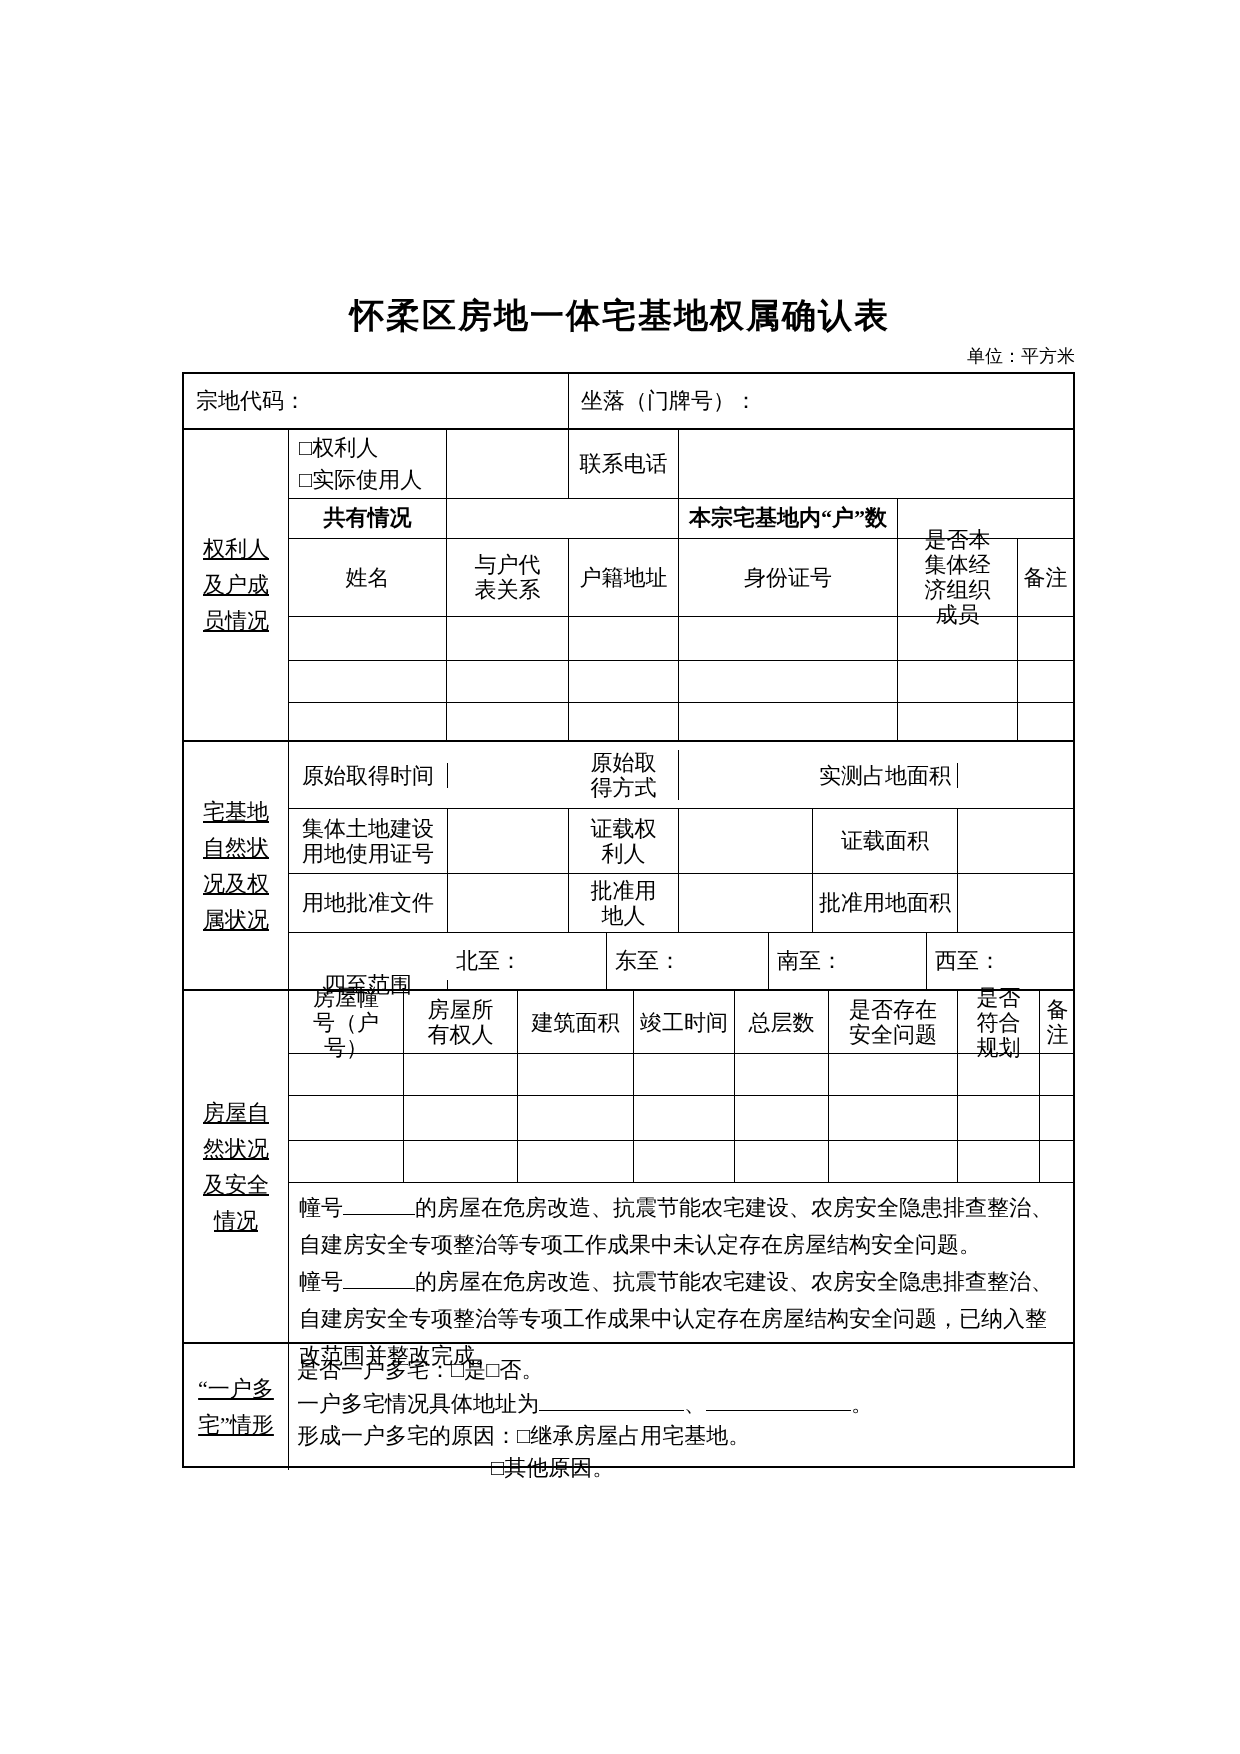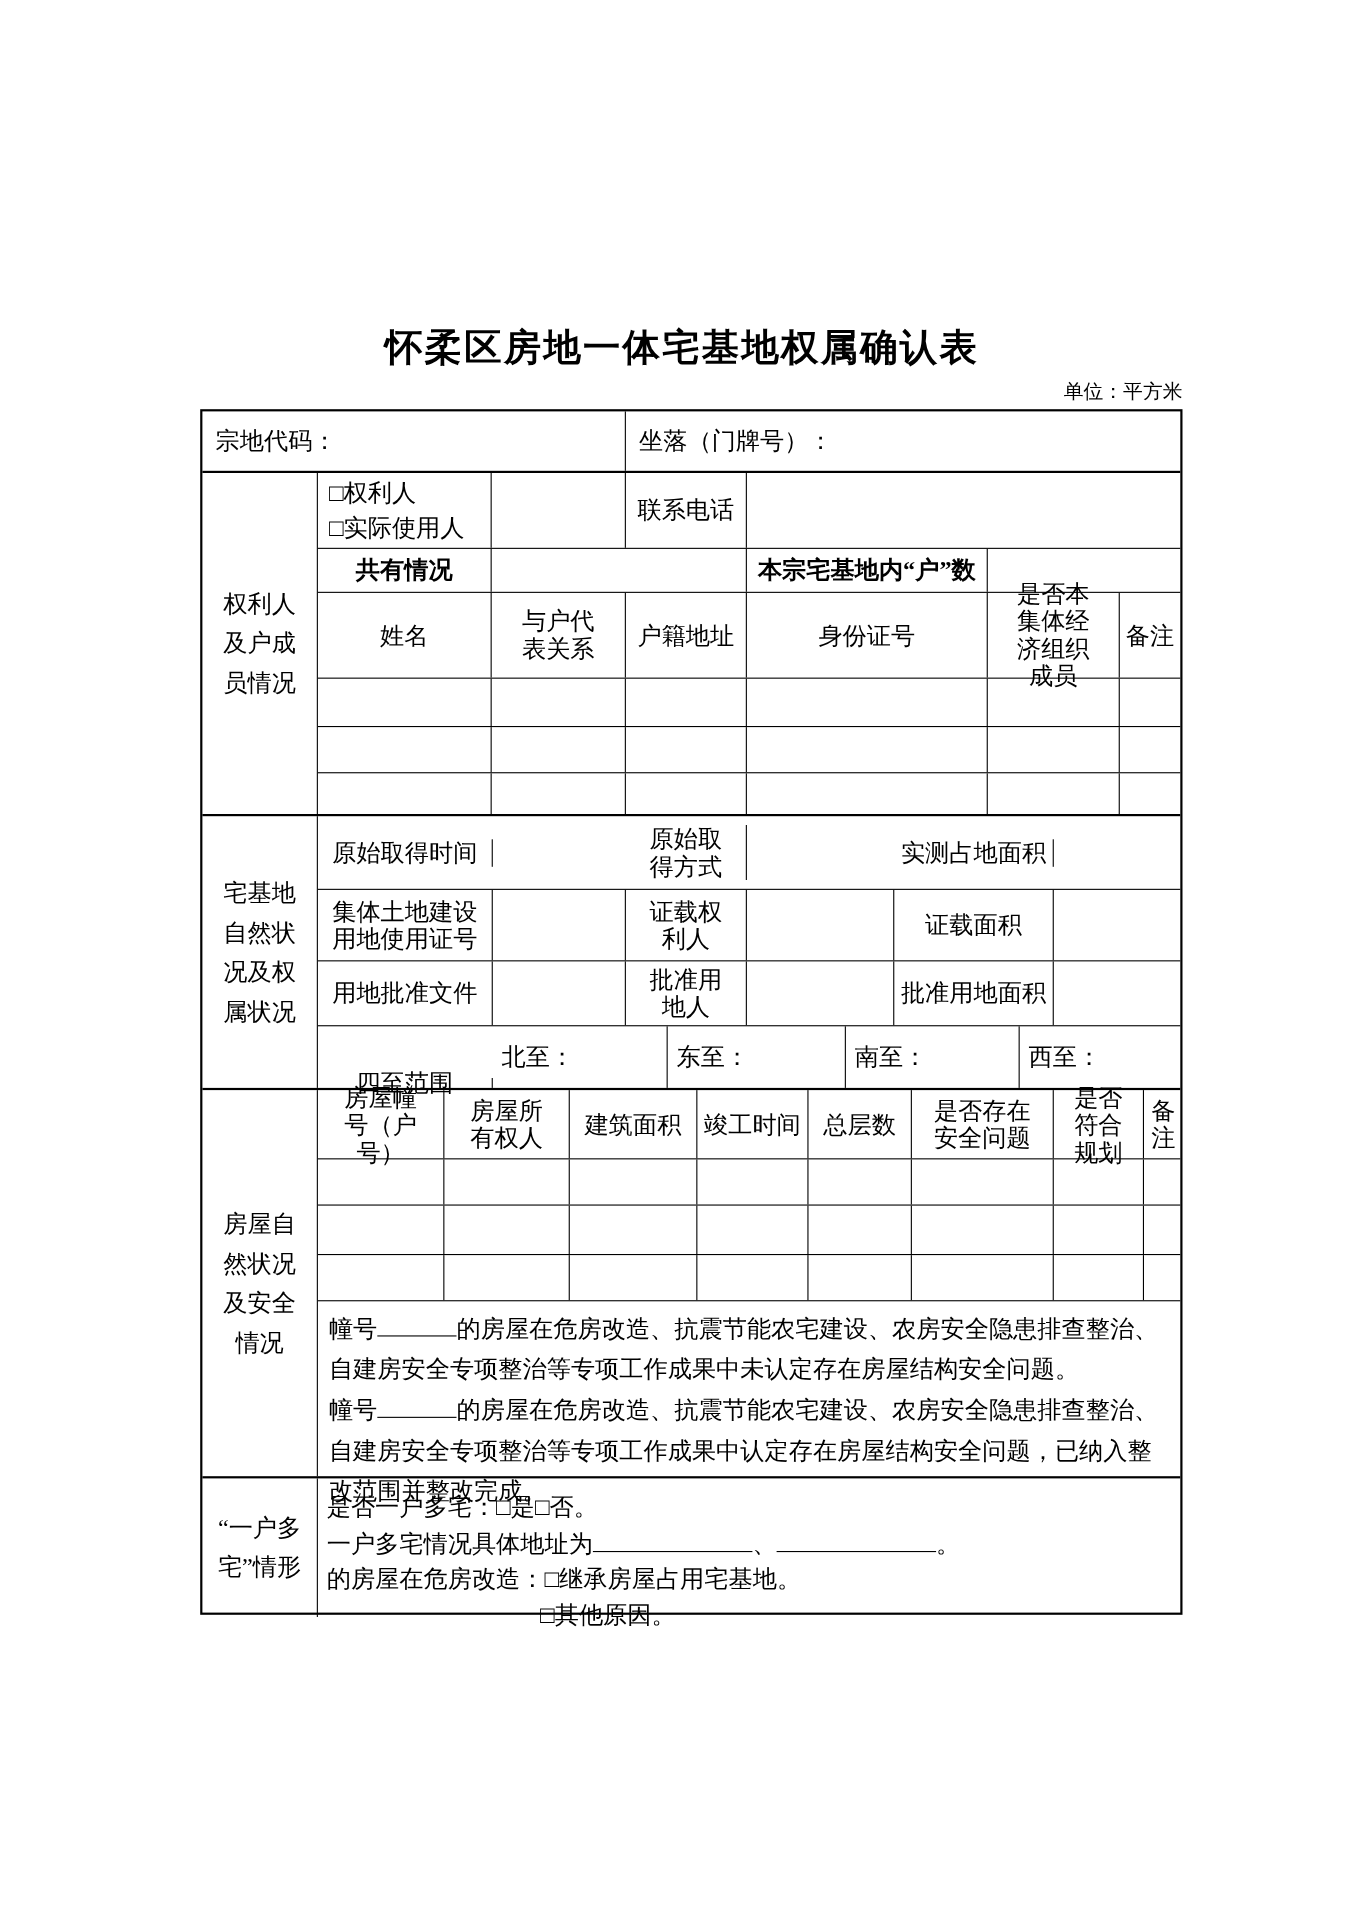--- a/index.html
+++ b/index.html
@@ -31,21 +31,21 @@
   }
   .sec{display:flex;box-sizing:border-box;}
   .sec + .sec{border-top:2px solid #000;}
   .label-col{
     width:105px;flex:0 0 105px;
     border-right:1px solid #000;
     display:flex;align-items:center;justify-content:center;
     text-align:center;
     box-sizing:border-box;
   }
-  .label-col .lw{width:78px;line-height:36px;}
+  .label-col .lw{width:78px;line-height:36px;text-decoration:underline;}
   .sec-content{flex:1 1 auto;display:flex;flex-direction:column;min-width:0;}
   .r{display:flex;box-sizing:border-box;}
   .r + .r{border-top:1px solid #000;}
   .c{
     box-sizing:border-box;
     border-right:1px solid #000;
     display:flex;align-items:center;justify-content:center;
     text-align:center;
     min-width:0;
   }
@@ -265,21 +265,21 @@
         <span class="lw">“一户多宅”情形</span>
       </div>
       <div class="sec-content">
         <div class="r" style="height:126px;">
           <div class="c left grow" style="align-items:flex-start;">
             <div class="free2">
               <div>是否一户多宅：□是□否。</div>
               <div>
                 <span>一户多宅情况具体地址为</span><span class="u long"></span><span>、</span><span class="u long"></span><span>。</span>
               </div>
-              <div>的房屋在危房改造：□继承房屋占用宅基地。</div>
+              <div>形成一户多宅的原因：□继承房屋占用宅基地。</div>
               <div class="indent">□其他原因。</div>
             </div>
           </div>
         </div>
       </div>
     </div>
 
   </div>
 </div>
 

